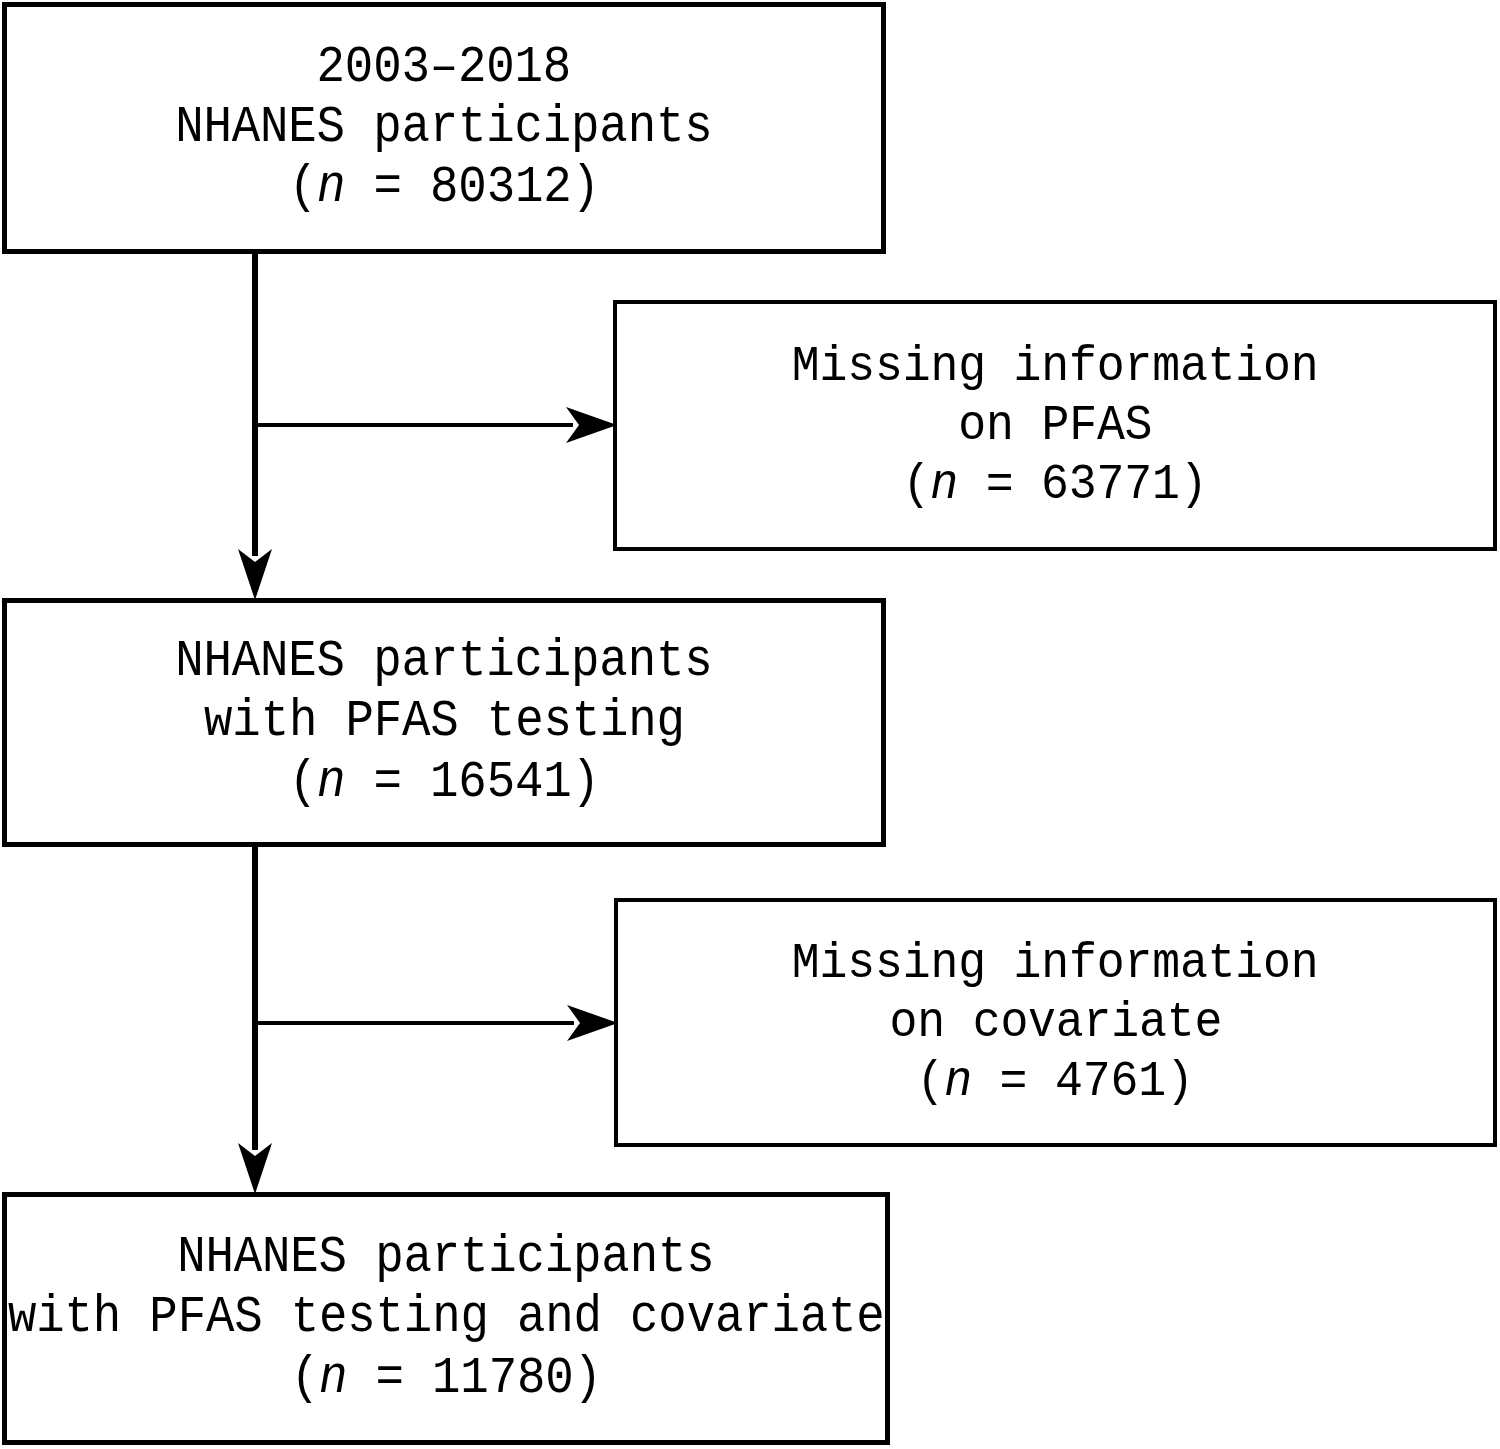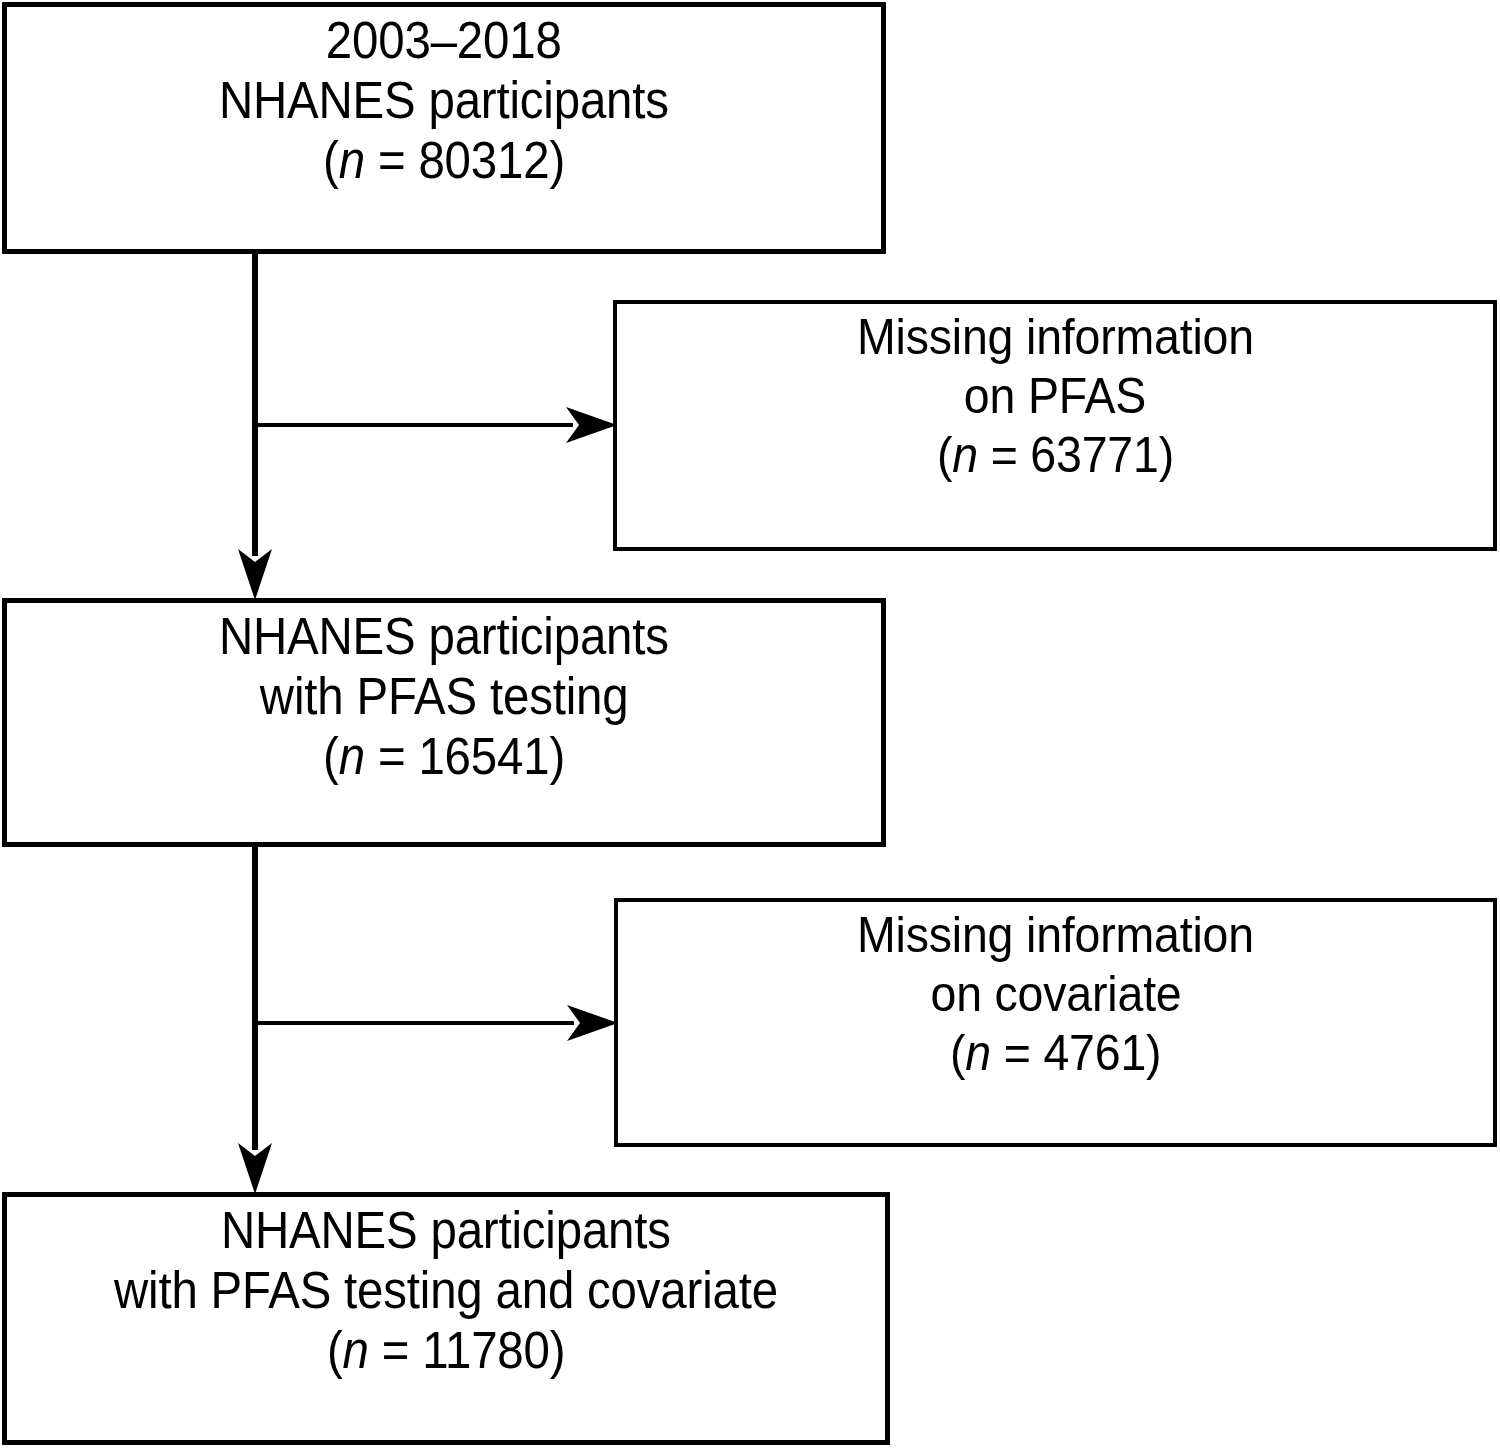--- a/index.html
+++ b/index.html
@@ -33,21 +33,23 @@
 
   
   .flow-box {
     position: absolute;
     box-sizing: border-box;
     border: 5px solid #000000;
     background: #ffffff;
     display: flex;
     flex-direction: column;
     align-items: center;
+    justify-content: center;
     padding: 4px 18px;
+    font-family: Liberation Mono, monospace;
   }
   .flow-box.box-right {
     border-width: 4px;
   }
 
   .box-line {
     display: block;
     text-align: center;
     font-size: 51px;
     line-height: 1.18;

